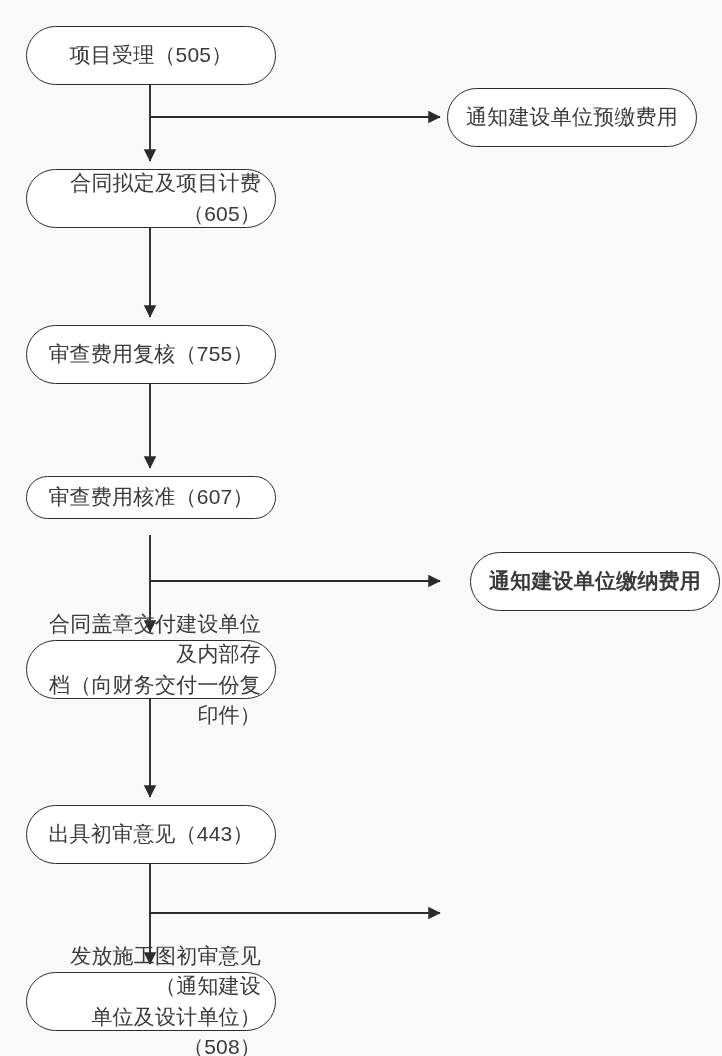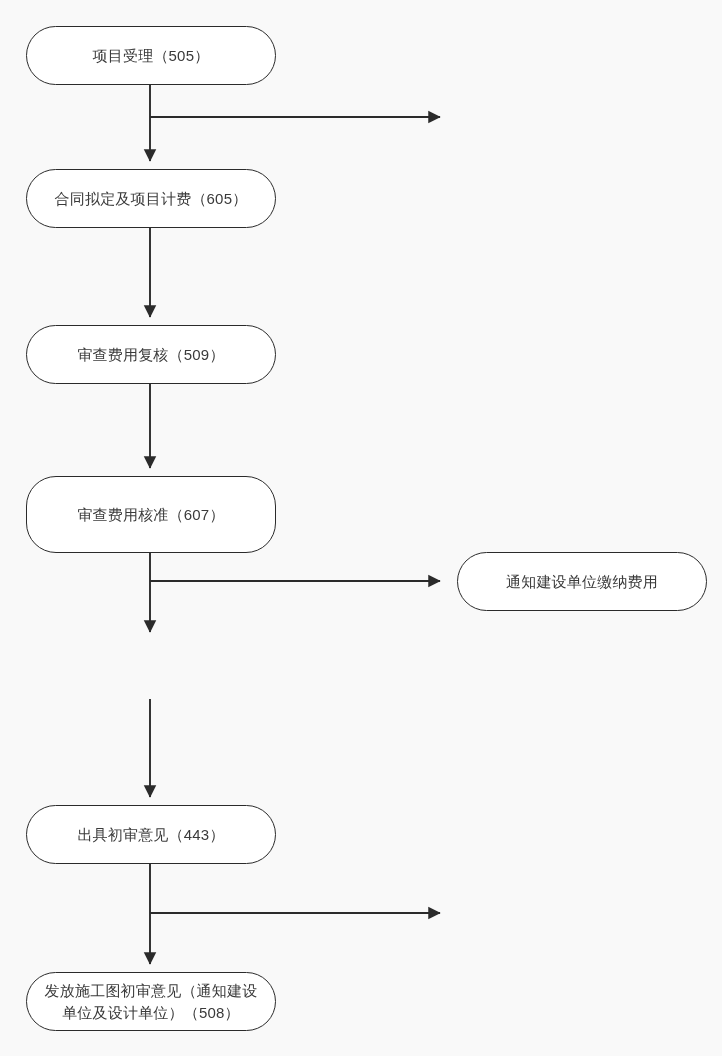--- a/index.html
+++ b/index.html
@@ -27,23 +27,23 @@
   }
   .node {
     position: absolute;
     box-sizing: border-box;
     border: 1.7px solid #2b2b2b;
     border-radius: 30px;
     background: #ffffff;
     display: flex;
     align-items: center;
     justify-content: center;
-    text-align: center;
+    text-align: right;
     color: #3a3a3a;
-    font-size: 15px;
+    font-size: 21px;
     line-height: 1.45;
     letter-spacing: 0.2px;
     padding: 2px 14px;
   }
   .node .label {
     display: block;
     white-space: pre-line;
   }
 </style>
 </head>
@@ -82,36 +82,43 @@
 
   <div class="node" style="left:26px; top:26px; width:250px; height:59px;">
     <span class="label">项目受理（505）</span>
   </div>
 
   <div class="node" style="left:26px; top:169px; width:250px; height:59px;">
     <span class="label">合同拟定及项目计费（605）</span>
   </div>
 
   <div class="node" style="left:26px; top:325px; width:250px; height:59px;">
-    <span class="label">审查费用复核（509）</span>
+    <span class="label">审查费用复核（755）</span>
   </div>
 
-  <div class="node" style="left:26px; top:476px; width:250px; height:77px;">
+  <div class="node" style="left:26px; top:476px; width:250px; height:43px;">
     <span class="label">审查费用核准（607）</span>
   </div>
 
+  <div class="node" style="left:26px; top:640px; width:250px; height:59px;">
+    <span class="label">合同盖章交付建设单位及内部存
+档（向财务交付一份复印件）</span>
+  </div>
 
   <div class="node" style="left:26px; top:805px; width:250px; height:59px;">
     <span class="label">出具初审意见（443）</span>
   </div>
 
   <div class="node" style="left:26px; top:972px; width:250px; height:59px;">
     <span class="label">发放施工图初审意见（通知建设
 单位及设计单位）（508）</span>
   </div>
 
+  <div class="node" style="left:447px; top:88px; width:250px; height:59px;">
+    <span class="label">通知建设单位预缴费用</span>
+  </div>
 
-  <div class="node" style="left:457px; top:552px; width:250px; height:59px;">
+  <div class="node" style="left:470px; top:552px; width:250px; height:59px;font-weight:bold;">
     <span class="label">通知建设单位缴纳费用</span>
   </div>
 
 
 </div>
 
 </body></html>

